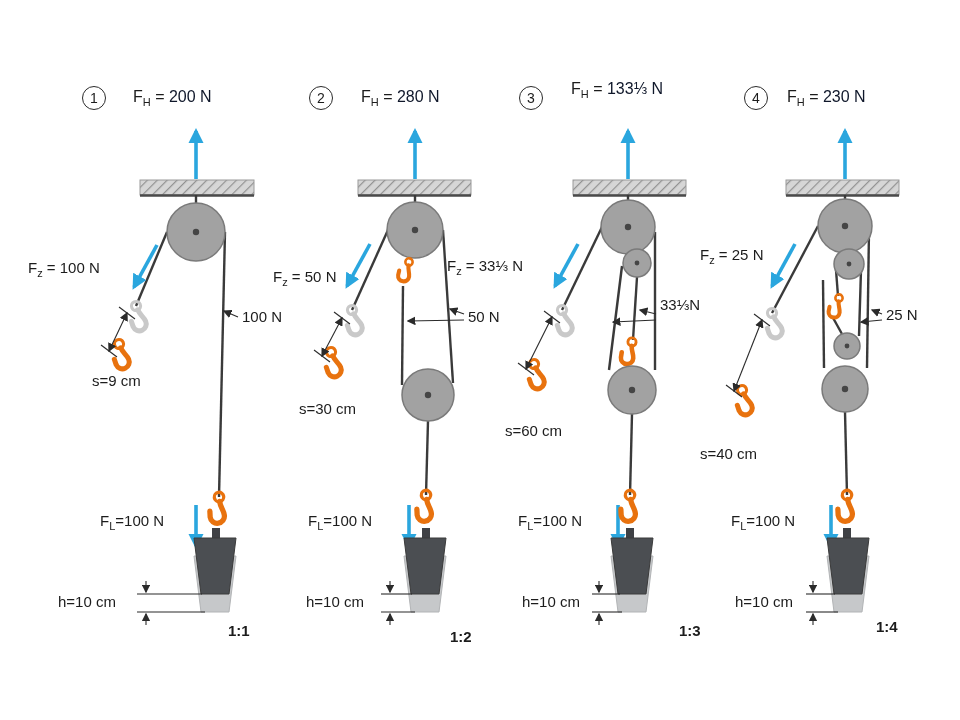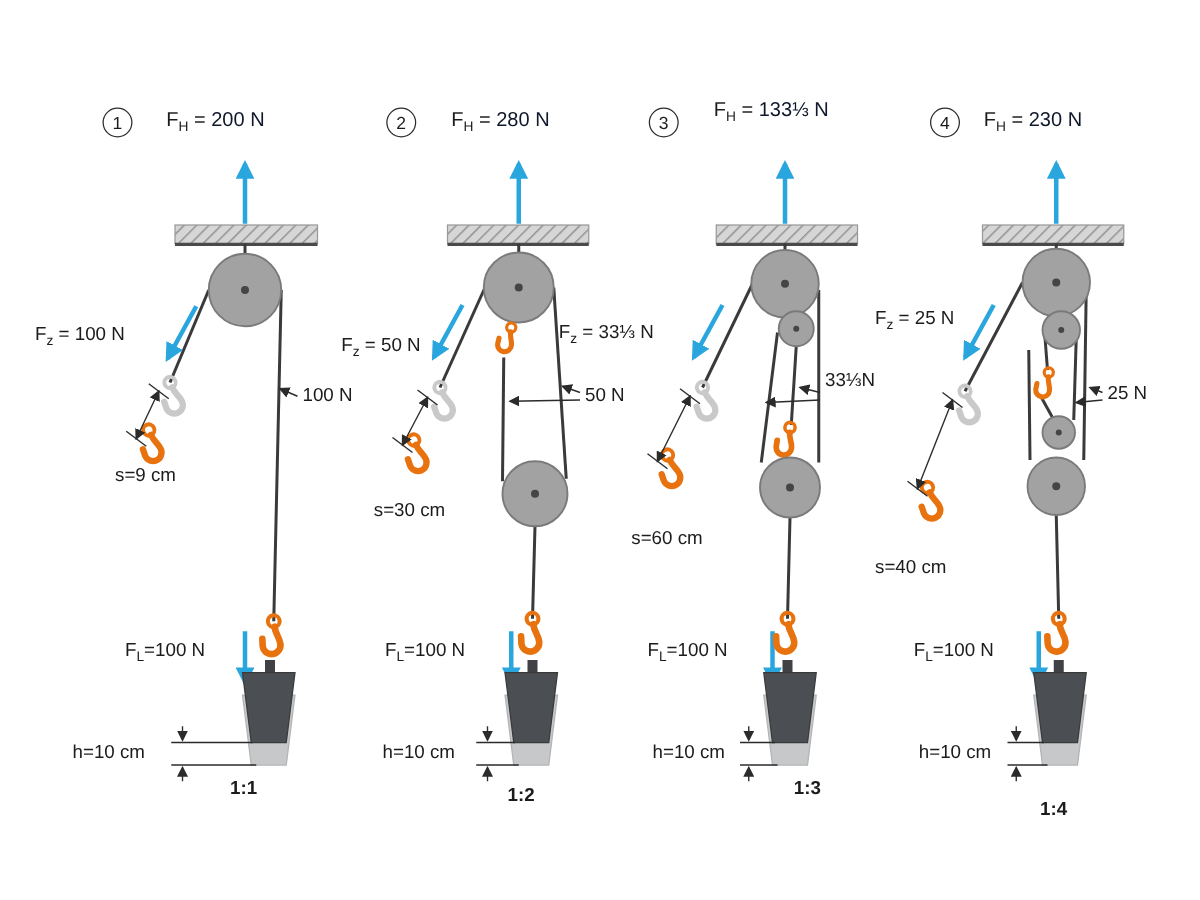--- a/index.html
+++ b/index.html
@@ -9,21 +9,21 @@
   }
   svg.gfx { position:absolute; left:0; top:0; }
   .lbl { position:absolute; font-size:15px; white-space:nowrap; line-height:1.15; }
   .lbl sub { font-size:11px; }
   .fh { font-size:16px; }
   .fh .val { color:#0f172a; }
   .num {
     position:absolute; width:22px; height:22px; border:1.6px solid #2b2b2b;
     border-radius:50%; text-align:center; line-height:22px; font-size:14px;
   }
-  .ratio { font-weight:bold; }
+  .ratio { font-weight:bold;margin-left:44px; }
 
   
   .ceil { fill:url(#hatch); stroke:#9a9a9a; stroke-width:1; }
   .ceil-edge { stroke:#4a4a4a; stroke-width:2.5; }
   .rope { stroke:#3a3a3a; stroke-width:2.4; fill:none; }
   .pulley { fill:#a2a2a2; stroke:#7a7a7a; stroke-width:1.5; }
   .axle { fill:#454545; }
   .blue-arrow { stroke:#2aa6de; stroke-width:3.6; fill:none; }
   .hook-o { stroke:#e8720e; }
   .hook-g { stroke:#c9c9c9; }
@@ -249,15 +249,15 @@
 <div class="lbl" style="left:522px;top:593px">h=10 cm</div>
 <div class="lbl ratio" style="left:635px;top:622px">1:3</div>
 
 <div class="num" style="left:744px;top:86px">4</div>
 <div class="lbl fh" style="left:787px;top:88px"><span>F</span><sub>H</sub><span> = </span><span class="val">230 N</span></div>
 <div class="lbl" style="left:700px;top:246px"><span>F</span><sub>z</sub><span> = </span><span>25 N</span></div>
 <div class="lbl" style="left:886px;top:306px">25 N</div>
 <div class="lbl" style="left:700px;top:445px">s=40 cm</div>
 <div class="lbl" style="left:731px;top:512px"><span>F</span><sub>L</sub><span>=</span><span>100 N</span></div>
 <div class="lbl" style="left:735px;top:593px">h=10 cm</div>
-<div class="lbl ratio" style="left:832px;top:639px">1:4</div>
+<div class="lbl ratio" style="left:832px;top:618px">1:4</div>
 
 </div>
 
 </body></html>

